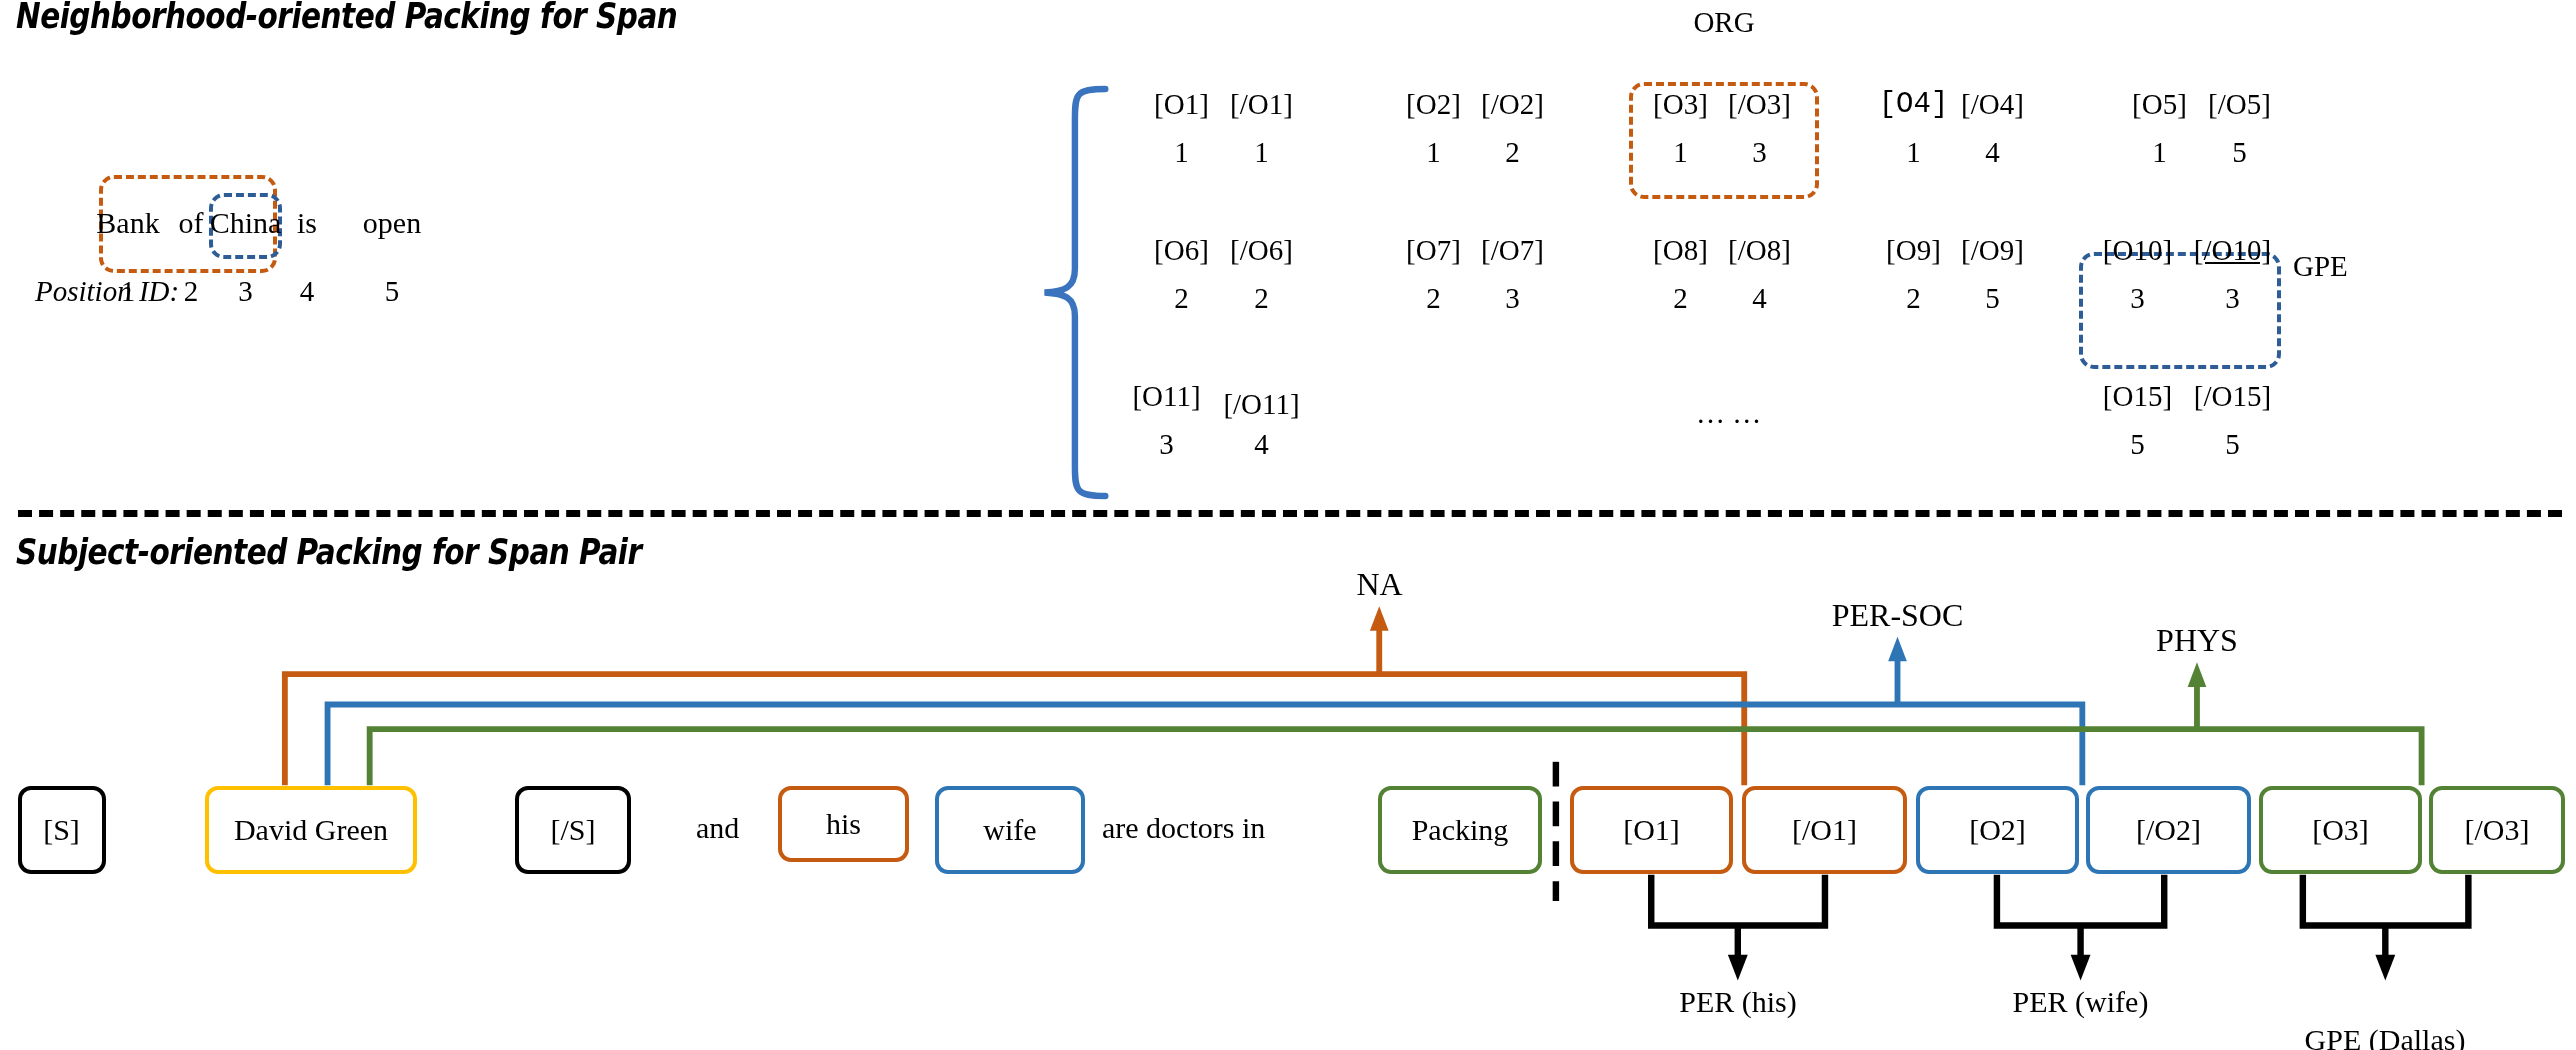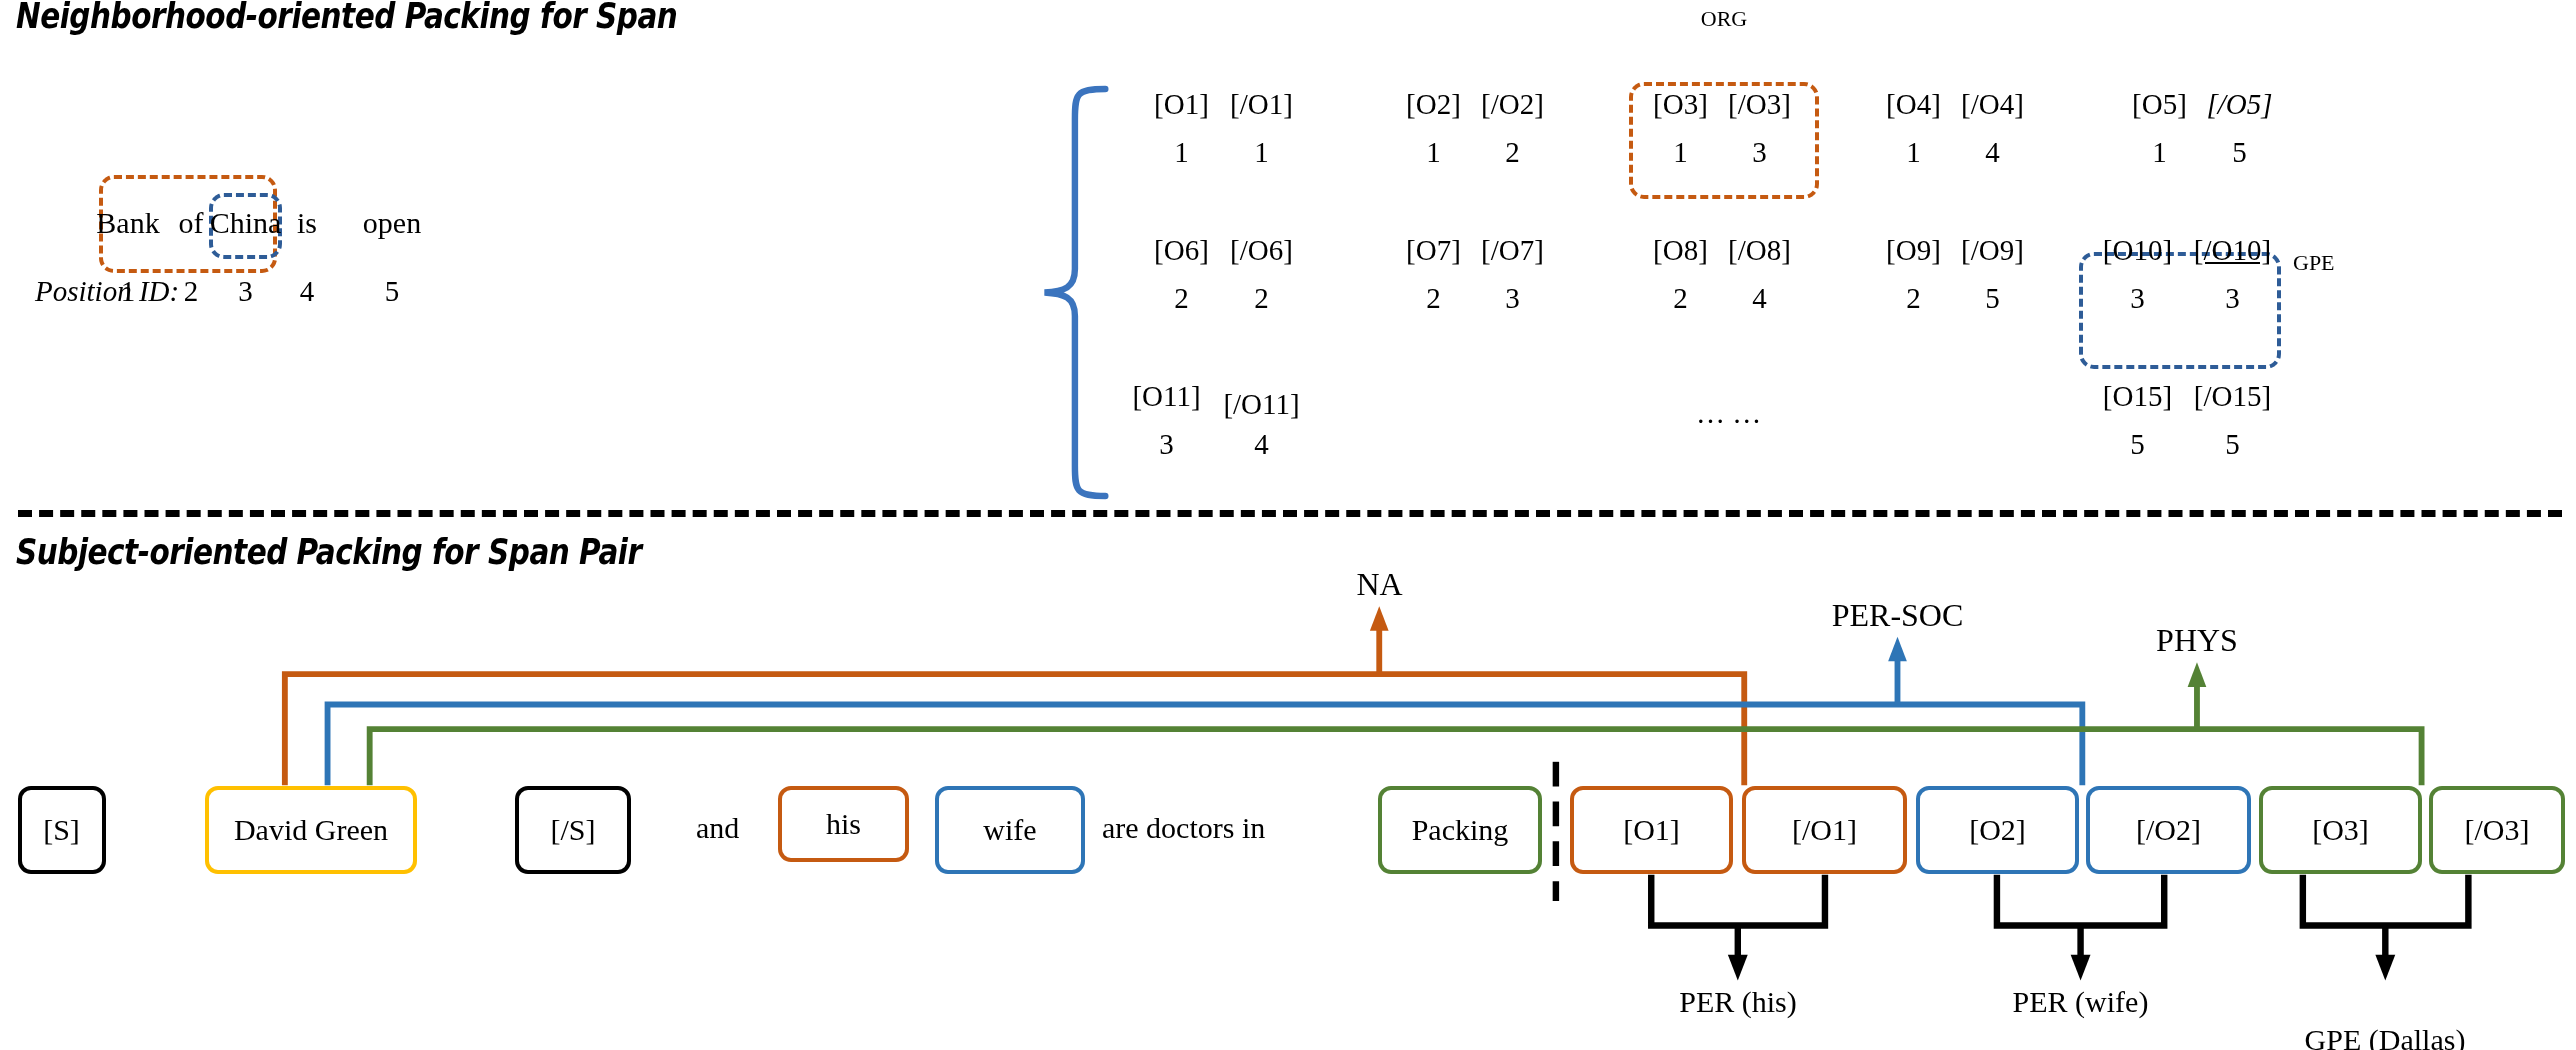--- a/index.html
+++ b/index.html
@@ -24,21 +24,21 @@
   .ser{font-family:"Liberation Serif",serif;white-space:nowrap;}
   .ser-i{font-family:"Liberation Serif",serif;font-style:italic;white-space:nowrap;}
 
   
   .tok{font-size:30px;text-align:center;}
   .posid{font-size:29px;text-align:center;}
 
   .otag{font-size:29px;text-align:center;white-space:nowrap;}
   .onum{font-size:29px;text-align:center;}
 
-  .typelabel{font-size:22px;white-space:nowrap;}
+  .typelabel{font-size:29px;white-space:nowrap;}
 
   
   .dash-box{border-style:dashed;border-radius:15px;box-sizing:border-box;}
   .dash-org{border:4.1px dashed #C55A11;}
   .dash-gpe{border:4.1px dashed #2E5C97;}
 
   
   .hdivider{
     height:0;border-top:7.6px dashed #000;
   }
@@ -104,27 +104,27 @@
 <div class="abs ser otag" style="left:1398px;top:88px;width:71px;">[O2]</div>
 <div class="abs ser otag" style="left:1469px;top:88px;width:87px;">[/O2]</div>
 <div class="abs ser onum" style="left:1398px;top:136px;width:71px;">1</div>
 <div class="abs ser onum" style="left:1469px;top:136px;width:87px;">2</div>
 
 <div class="abs ser otag" style="left:1645px;top:88px;width:71px;">[O3]</div>
 <div class="abs ser otag" style="left:1716px;top:88px;width:87px;">[/O3]</div>
 <div class="abs ser onum" style="left:1645px;top:136px;width:71px;">1</div>
 <div class="abs ser onum" style="left:1716px;top:136px;width:87px;">3</div>
 
-<div class="abs ser otag" style="left:1878px;top:88px;width:71px;">[O4]</div>
+<div class="abs ser otag" style="left:1878px;top:88px;width:71px;font-family:Liberation Mono, monospace;">[O4]</div>
 <div class="abs ser otag" style="left:1949px;top:88px;width:87px;">[/O4]</div>
 <div class="abs ser onum" style="left:1878px;top:136px;width:71px;">1</div>
 <div class="abs ser onum" style="left:1949px;top:136px;width:87px;">4</div>
 
 <div class="abs ser otag" style="left:2124px;top:88px;width:71px;">[O5]</div>
-<div class="abs ser otag" style="left:2196px;top:88px;width:87px;font-style:italic;">[/O5]</div>
+<div class="abs ser otag" style="left:2196px;top:88px;width:87px;">[/O5]</div>
 <div class="abs ser onum" style="left:2124px;top:136px;width:71px;">1</div>
 <div class="abs ser onum" style="left:2196px;top:136px;width:87px;">5</div>
 
 <div class="abs ser otag" style="left:1146px;top:234px;width:71px;">[O6]</div>
 <div class="abs ser otag" style="left:1218px;top:234px;width:87px;">[/O6]</div>
 <div class="abs ser onum" style="left:1146px;top:282px;width:71px;">2</div>
 <div class="abs ser onum" style="left:1218px;top:282px;width:87px;">2</div>
 
 <div class="abs ser otag" style="left:1398px;top:234px;width:71px;">[O7]</div>
 <div class="abs ser otag" style="left:1469px;top:234px;width:87px;">[/O7]</div>

